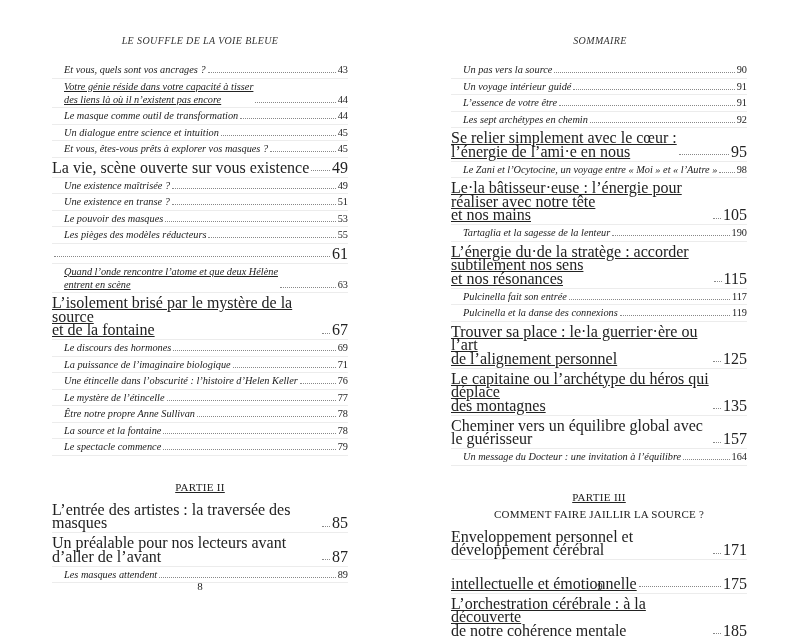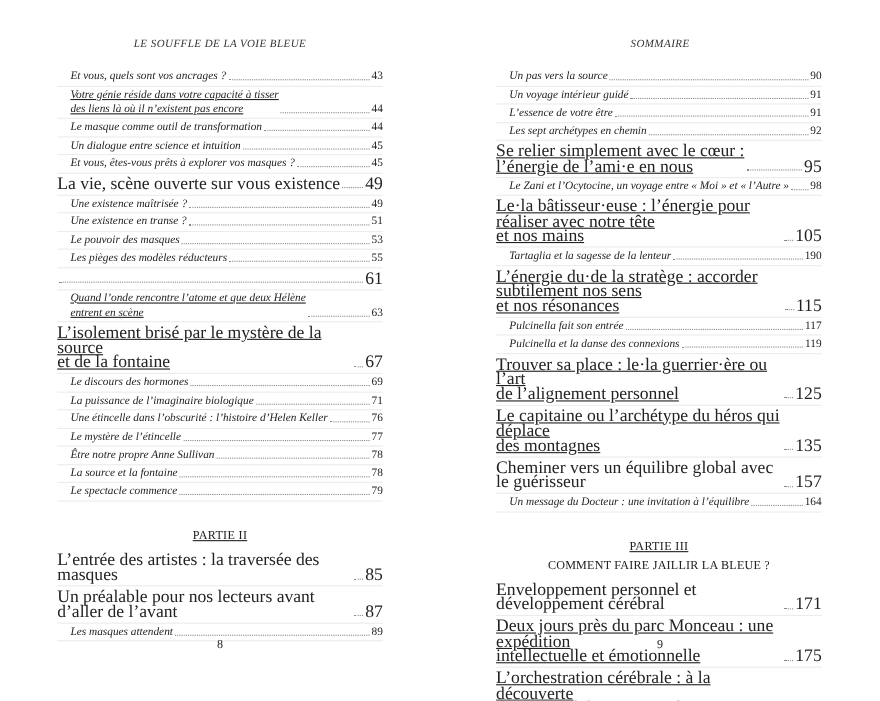--- a/index.html
+++ b/index.html
@@ -235,31 +235,31 @@
         </div>
         <div class="row sub">
           <span class="title"><span>Un message du Docteur : une invitation à l’équilibre</span></span>
           <span class="leader"></span>
           <span class="num">164</span>
         </div>
       </div>
     <div class="part">
       <div class="part-label">PARTIE III</div>
       <div class="part-title">
-        <div>COMMENT FAIRE JAILLIR LA BLEUE ?</div>
+        <div>COMMENT FAIRE JAILLIR LA SOURCE ?</div>
       </div>
     </div>
     <div>
         <div class="row main">
           <span class="title"><span>Enveloppement personnel et développement cérébral</span></span>
           <span class="leader"></span>
           <span class="num">171</span>
         </div>
         <div class="row main multiline">
-          <span class="title"><span>Deux jours près du parc Monceau : une expédition</span><br><span>intellectuelle et émotionnelle</span></span>
+          <span class="title"><br><span>intellectuelle et émotionnelle</span></span>
           <span class="leader"></span>
           <span class="num">175</span>
         </div>
         <div class="row main multiline">
           <span class="title"><span>L’orchestration cérébrale : à la découverte</span><br><span>de notre cohérence mentale</span></span>
           <span class="leader"></span>
           <span class="num">185</span>
         </div>
       </div>
   </div>

